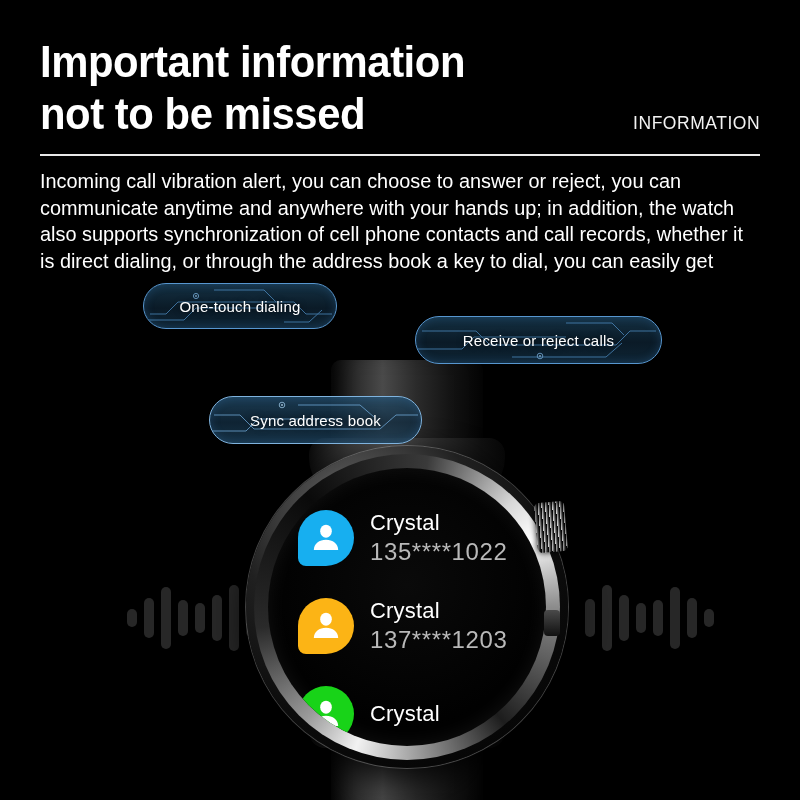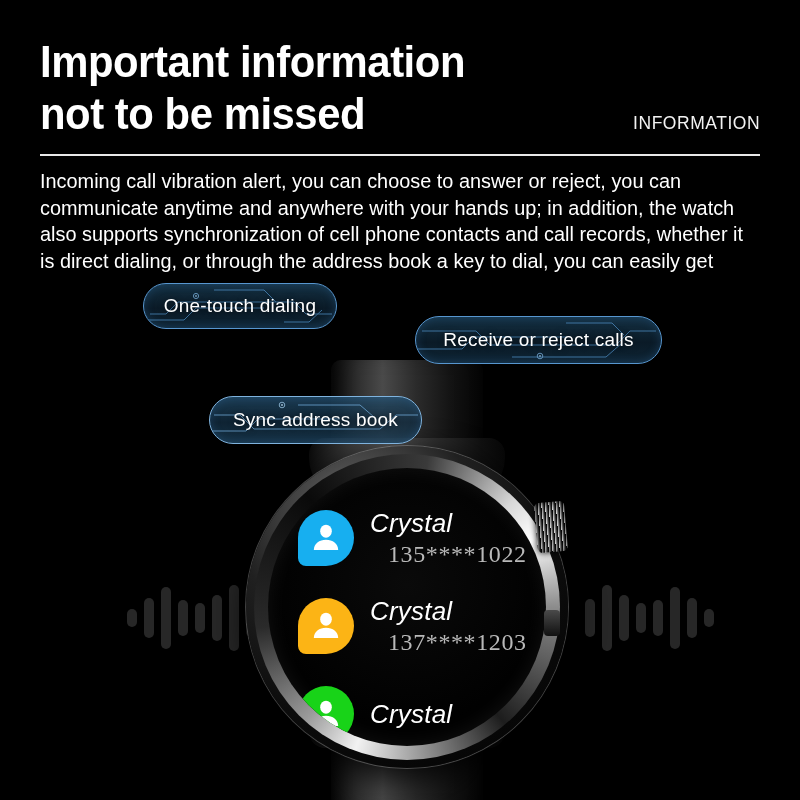--- a/index.html
+++ b/index.html
@@ -80,21 +80,21 @@
       linear-gradient(180deg, rgba(22,52,72,0.92) 0%, rgba(11,28,41,0.95) 55%, rgba(16,40,57,0.92) 100%);
     box-shadow: 0 0 10px rgba(60,130,200,0.25) inset;
     overflow: hidden;
     z-index: 6;
   }
   .pill-label {
     position: relative;
     z-index: 3;
     color: #ffffff;
     font-family: "Liberation Sans Narrow", "Liberation Sans", sans-serif;
-    font-size: 19px;
+    font-size: 15px;
     font-weight: 400;
     letter-spacing: 0.2px;
     white-space: nowrap;
     text-shadow: 0 0 6px rgba(0,0,0,0.6);
   }
   .pill-circuit {
     position: absolute;
     inset: 0;
     z-index: 1;
     opacity: 0.75;
@@ -243,34 +243,32 @@
     transform: rotate(0deg);
     display: flex;
     align-items: center;
     justify-content: center;
   }
   .avatar svg { width: 34px; height: 34px; display: block; }
   .contact-text { display: flex; flex-direction: column; line-height: 1; }
   .contact-name {
     color: #ffffff;
     font-family: "Liberation Sans", sans-serif;
-    font-size: 26px;
+    font-size: 22px;
     font-weight: 400;
     letter-spacing: 0.2px;
-    font-style: italic;
   }
   .contact-phone {
     margin-top: 6px;
     color: #b9b9b9;
-    font-family: Liberation Serif, serif;
+    font-family: Liberation Sans, sans-serif;
     font-size: 24px;
     font-weight: 400;
     letter-spacing: 0.6px;
     white-space: nowrap;
-    margin-left: 18px;
   }
 </style>
 </head>
 <body>
 
 <div id="page">
 
   <div class="headline">Important information
 not to be missed</div>
   <div class="kicker">INFORMATION</div>

